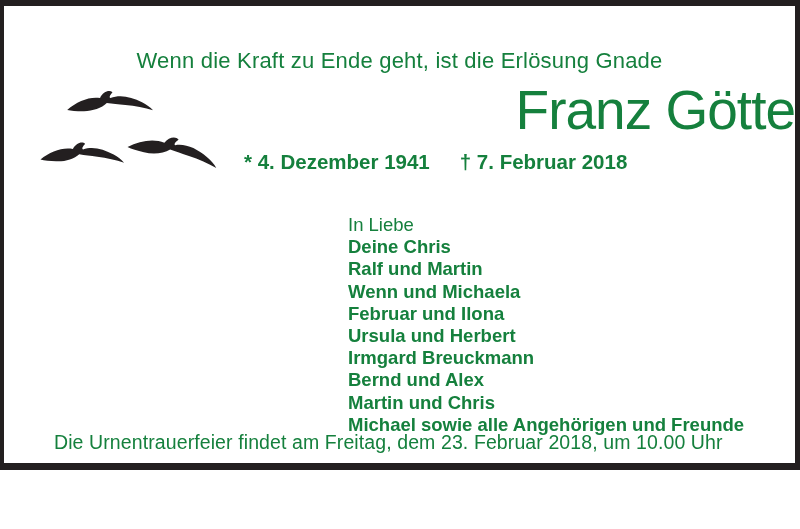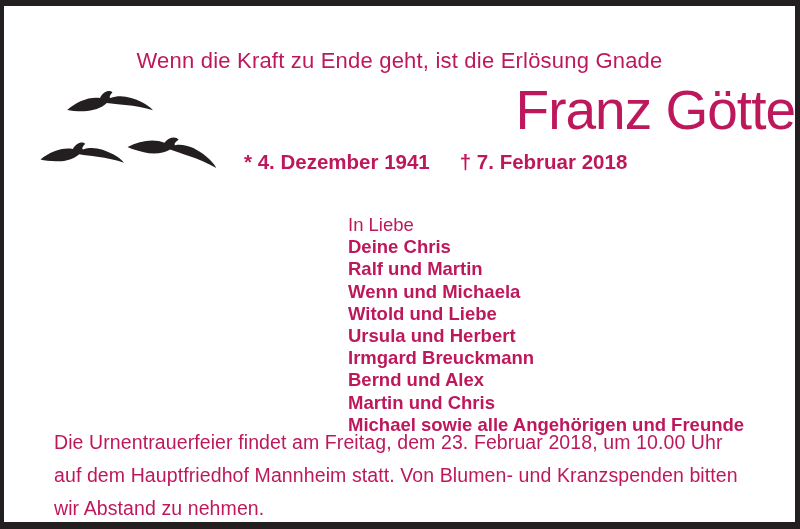--- a/index.html
+++ b/index.html
@@ -3,30 +3,30 @@
 <meta charset="utf-8">
 <style>
   html, body {
     margin: 0;
     padding: 0;
     background: #ffffff;
   }
   .notice {
     position: relative;
     width: 800px;
-    height: 529px;
+    height: 470px;
     box-sizing: border-box;
     background: #ffffff;
     border-top: 6px solid #231f20;
     border-left: 4px solid #231f20;
     border-right: 5px solid #231f20;
     border-bottom: 7px solid #231f20;
     overflow: hidden;
     font-family: "Liberation Sans", sans-serif;
-    color: #be185d;
+    color: #15803d;
   }
   .quote {
     position: absolute;
     top: 42px;
     left: 0;
     right: 0;
     text-align: center;
     font-size: 22px;
     font-weight: 400;
     letter-spacing: 0.2px;
@@ -115,21 +115,21 @@
     <span>* 4. Dezember 1941</span>
     <span>† 7. Februar 2018</span>
   </div>
 
   <div class="mourners">
     <div class="mourners-intro">In Liebe</div>
     <div class="mourners-list">
         <div class="mourner">Deine Chris</div>
         <div class="mourner">Ralf und Martin</div>
         <div class="mourner">Wenn und Michaela</div>
-        <div class="mourner">Witold und Liebe</div>
+        <div class="mourner">Februar und Ilona</div>
         <div class="mourner">Ursula und Herbert</div>
         <div class="mourner">Irmgard Breuckmann</div>
         <div class="mourner">Bernd und Alex</div>
         <div class="mourner">Martin und Chris</div>
         <div class="mourner">Michael sowie alle Angehörigen und Freunde</div>
       </div>
   </div>
 
   <p class="funeral">Die Urnentrauerfeier findet am Freitag, dem 23. Februar 2018, um 10.00 Uhr auf dem Hauptfriedhof Mannheim statt. Von Blumen- und Kranzspenden bitten wir Abstand zu nehmen.</p>
 

